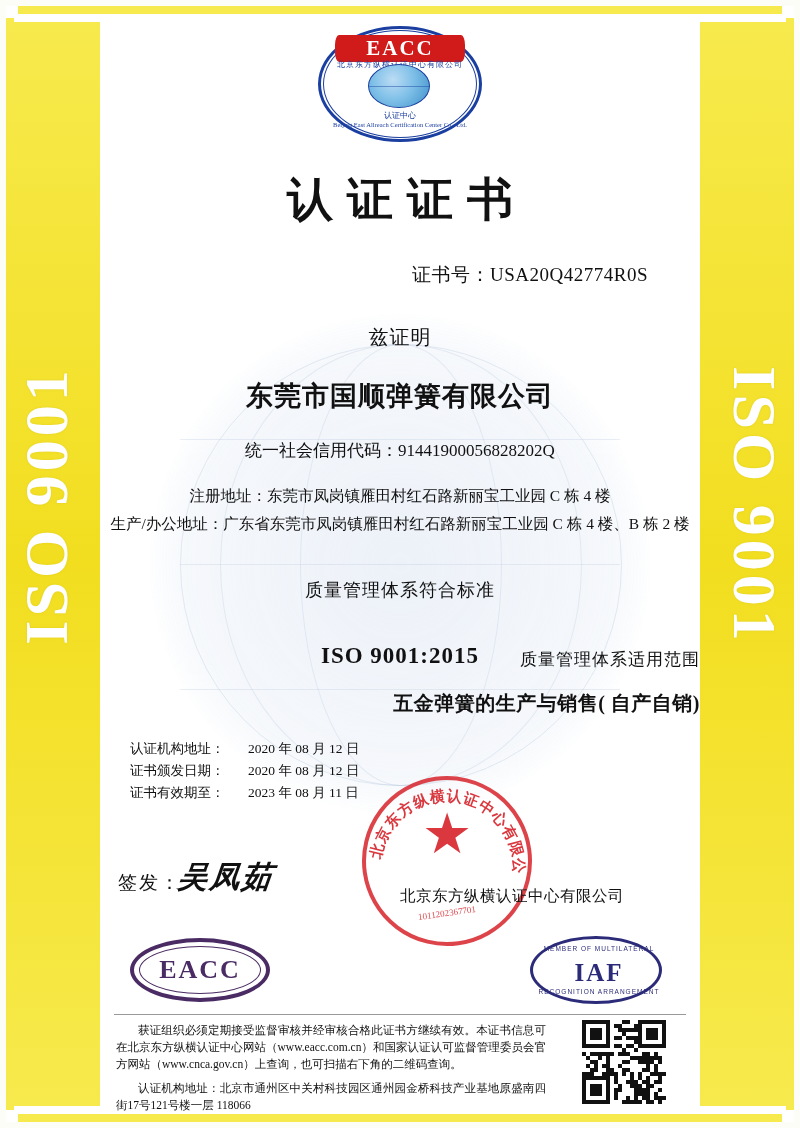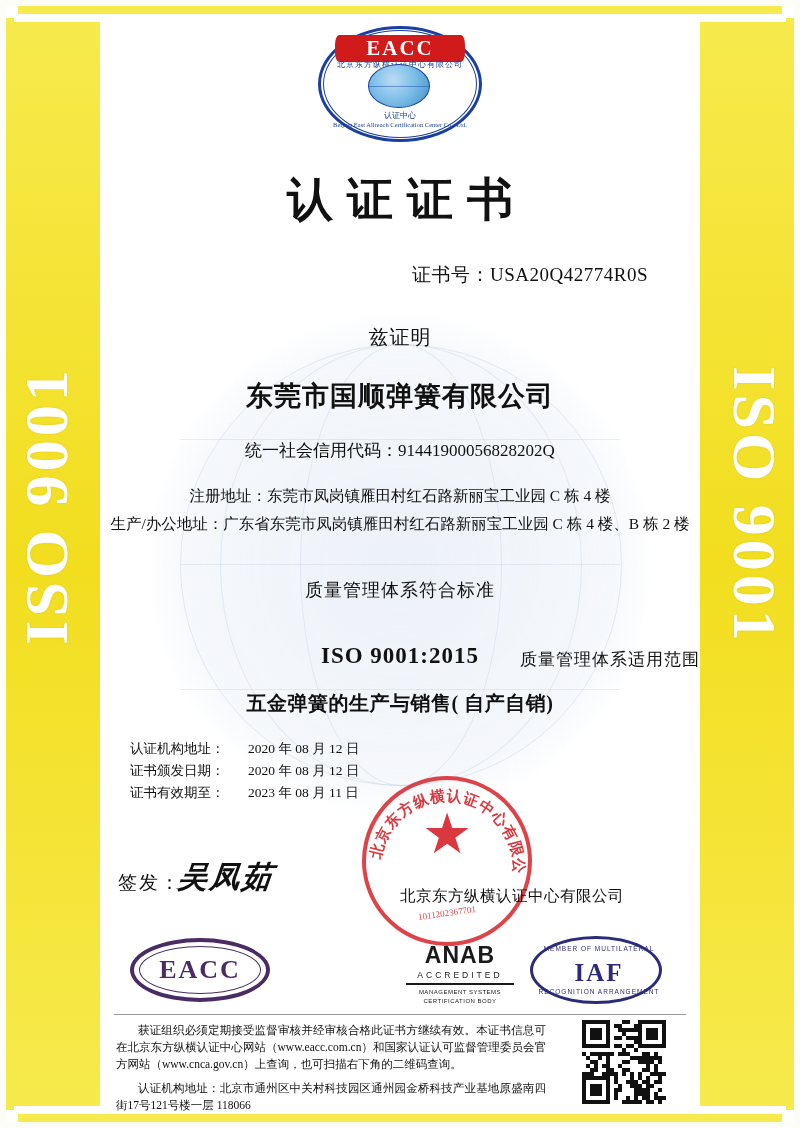--- a/index.html
+++ b/index.html
@@ -226,21 +226,21 @@
     color: #111111;
   }
   .l-hereby   { top: 310px; font-size: 20px; letter-spacing: 1px; }
   .l-company  { top: 364px; font-size: 27px; font-weight: bold; letter-spacing: 1px; }
   .l-credit   { top: 425px; font-size: 17px; }
   .l-addr1    { top: 472px; font-size: 15.5px; }
   .l-addr2    { top: 500px; font-size: 15.5px; }
   .l-std-label{ top: 564px; font-size: 18px; letter-spacing: 1px; }
   .l-std      { top: 589px; font-size: 23px; font-weight: bold; letter-spacing: 1px; margin-top: 40px; }
   .l-scope-label { top: 634px; font-size: 17px; letter-spacing: 1px; text-align: right; }
-  .l-scope    { top: 676px; font-size: 20px; font-weight: bold; letter-spacing: .5px; }
+  .l-scope    { top: 676px; font-size: 20px; font-weight: bold; letter-spacing: .5px; text-align: right; }
 
   
   .dates {
     position: absolute;
     left: 30px;
     top: 724px;
     font-size: 13.5px;
     color: #111111;
     line-height: 22px;
   }
@@ -544,27 +544,20 @@
           <span>★</span>
         </div>
       <div class="seal-num">1011202367701</div>
     </div>
     <div class="seal-company">北京东方纵横认证中心有限公司</div>
 
     <div class="logos-row">
       <div class="eacc-small">
         <div class="inner"></div>
         <span>EACC</span>
-      </div>
-      <div class="anab">
-        <div class="big">ANAB</div>
-        <div class="mid">ACCREDITED</div>
-        <div class="rule"></div>
-        <div class="sm">MANAGEMENT SYSTEMS</div>
-        <div class="sm">CERTIFICATION BODY</div>
       </div>
       <div class="iaf">
         <div class="iaf-top">MEMBER OF MULTILATERAL</div>
         <div class="iaf-mid">IAF</div>
         <div class="iaf-bot">RECOGNITION ARRANGEMENT</div>
       </div>
     </div>
 
     <div class="hr-bottom"></div>
 

